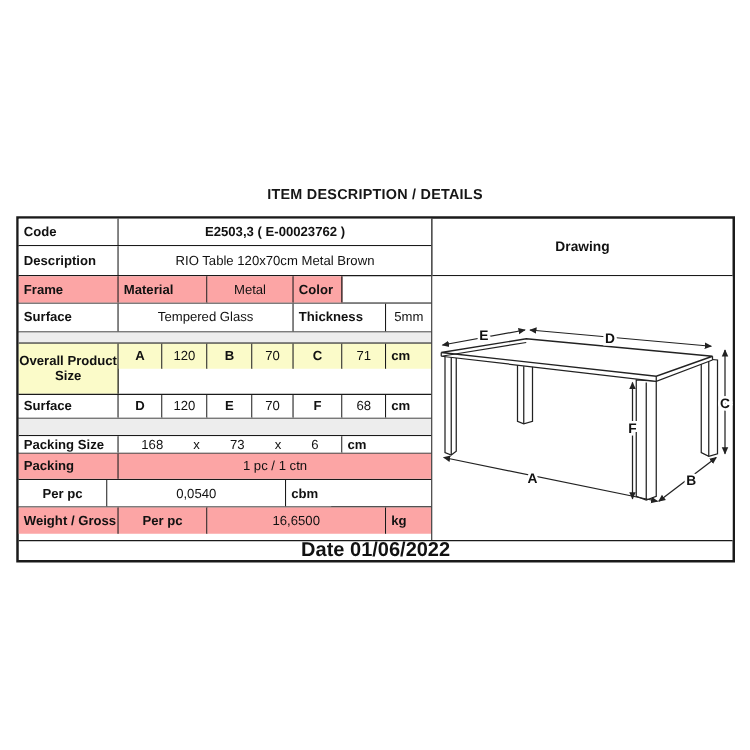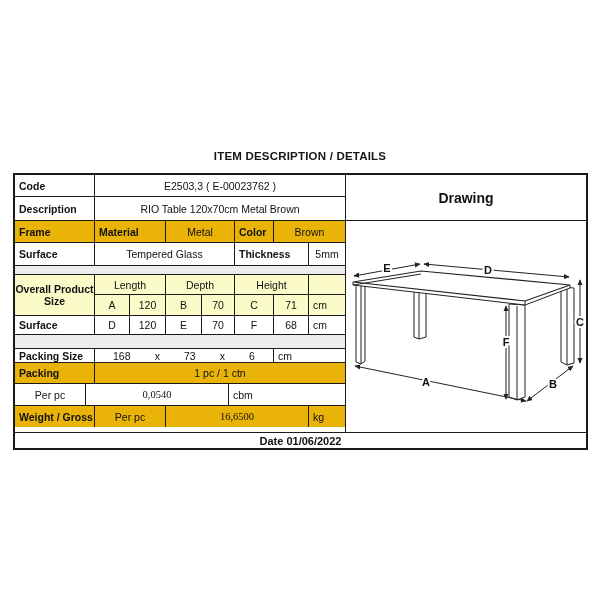--- a/index.html
+++ b/index.html
@@ -22,41 +22,41 @@
   .right{width:245px;display:flex;flex-direction:column;border-left:1px solid #1a1a1a;box-sizing:border-box;}
   .row{display:flex;box-sizing:border-box;border-bottom:1px solid #1a1a1a;}
   .row:last-child{border-bottom:1px solid #1a1a1a;}
   .cell{
     box-sizing:border-box;border-right:1px solid #1a1a1a;
     display:flex;align-items:center;justify-content:center;
     white-space:nowrap;overflow:hidden;background:#fff;
   }
   .cell.last{border-right:none;}
   .lbl{justify-content:flex-start;padding-left:4px;font-weight:bold;}
-  .b{font-weight:normal;text-align:right;}
-  .shade{background:#eab308;}
+  .b{font-weight:bold;text-align:right;}
+  .shade{background:#fca5a5;}
   .hl{background:#fbfbc9;}
   .gap{height:100%;background:#ededed;}
   
   .c1{width:80px;} .c2{width:35px;} .c3{width:36px;} .c4{width:36px;}
   .c5{width:33px;text-align:right;} .c6{width:39px;} .c7{width:35px;} .c8{width:36px;}
   .c2-3{width:71px;} .c4-5{width:69px;} .c6-7{width:74px;} .c7-8{width:71px;}
-  .c2-8{width:250px;} .c2-6{width:179px;} .c4-7{width:143px;font-family:Liberation Serif, serif;} .c2-5{width:140px;}
+  .c2-8{width:250px;} .c2-6{width:179px;} .c4-7{width:143px;} .c2-5{width:140px;}
   .sizeblock{display:flex;}
   .sizeblock .label-col{width:80px;box-sizing:border-box;border-right:1px solid #1a1a1a;
     display:flex;align-items:center;justify-content:center;text-align:center;
     font-weight:bold;line-height:1.15;white-space:normal;}
   .sizeblock .right-col{width:250px;display:flex;flex-direction:column;}
   .dims{display:flex;flex:1;justify-content:space-around;align-items:center;padding:0 6px;}
   .drawing-title{height:46px;box-sizing:border-box;border-bottom:1px solid #1a1a1a;
-    display:flex;align-items:center;justify-content:center;font-weight:bold;font-size:14px;}
+    display:flex;align-items:center;justify-content:center;font-weight:bold;font-size:11px;}
   .drawing-area{flex:1;position:relative;background:#fff;}
   .drawing-area svg{position:absolute;left:0;top:0;}
   .date-row{height:16px;box-sizing:border-box;border-top:1px solid #1a1a1a;
-    display:flex;align-items:center;justify-content:center;font-weight:bold;font-size:11px;}
+    display:flex;align-items:center;justify-content:center;font-weight:bold;font-size:16px;}
   svg text{font-family:"Liberation Sans",sans-serif;font-size:11px;font-weight:bold;
     fill:#111;text-anchor:middle;paint-order:stroke;stroke:#ffffff;stroke-width:4px;}
 </style>
 </head>
 <body>
 
 <div class="page-title">ITEM DESCRIPTION / DETAILS</div>
 
 <div class="tbl">
   <div class="body">
@@ -71,44 +71,37 @@
       <div class="row" style="height:24px">
         <div class="cell lbl c1">Description</div>
         <div class="cell c2-8 last">RIO Table 120x70cm Metal Brown</div>
       </div>
 
       <div class="row" style="height:22px">
         <div class="cell lbl c1 shade">Frame</div>
         <div class="cell lbl c2-3 shade">Material</div>
         <div class="cell c4-5 shade">Metal</div>
         <div class="cell lbl c6 shade">Color</div>
-        <div class="cell c7-8 shade last">Brown</div>
       </div>
 
       <div class="row" style="height:23px">
         <div class="cell lbl c1">Surface</div>
         <div class="cell c2-5">Tempered Glass</div>
         <div class="cell lbl c6-7">Thickness</div>
         <div class="cell c8 last">5mm</div>
       </div>
 
       <div class="row gap" style="height:9px"></div>
 
       <div class="row sizeblock" style="height:40px;border-bottom:none">
         <div class="label-col hl">
           <div><span>Overall Product</span><br>
           <span>Size</span></div>
         </div>
         <div class="right-col">
-          <div class="row" style="height:20px">
-            <div class="cell b c2-3 hl">Length</div>
-            <div class="cell b c4-5 hl">Depth</div>
-            <div class="cell b c6-7 hl">Height</div>
-            <div class="cell c8 hl last"></div>
-          </div>
           <div class="row" style="height:20px;border-bottom:none">
             <div class="cell b c2 hl">A</div>
             <div class="cell c3 hl">120</div>
             <div class="cell b c4 hl">B</div>
             <div class="cell c5 hl">70</div>
             <div class="cell b c6 hl">C</div>
             <div class="cell c7 hl">71</div>
             <div class="cell b lbl c8 hl last">cm</div>
           </div>
         </div>

